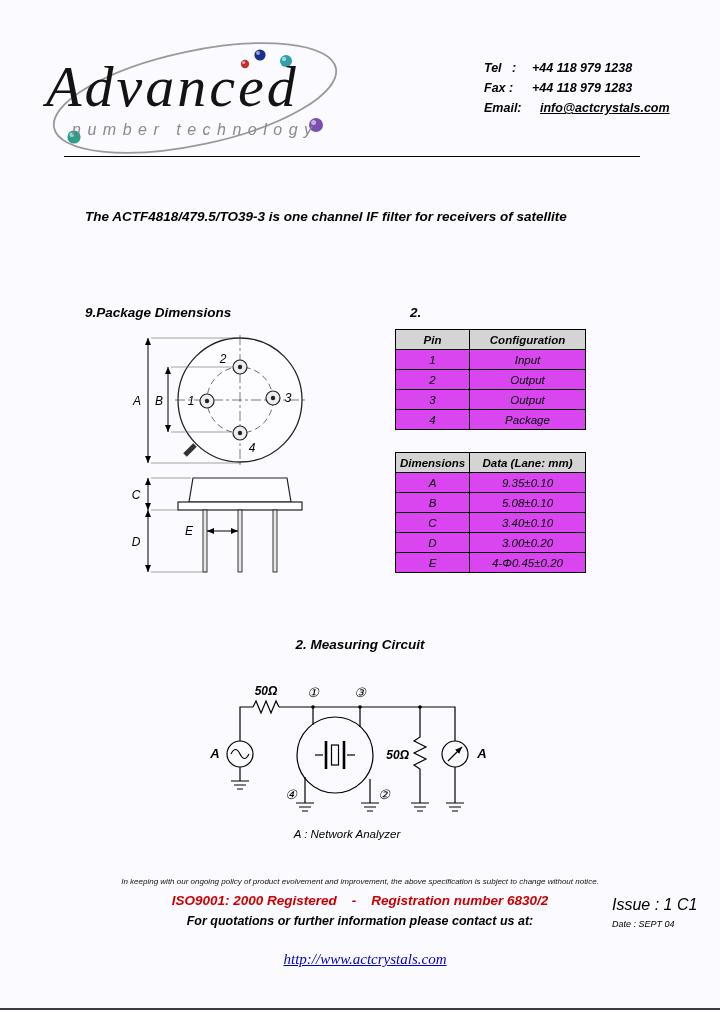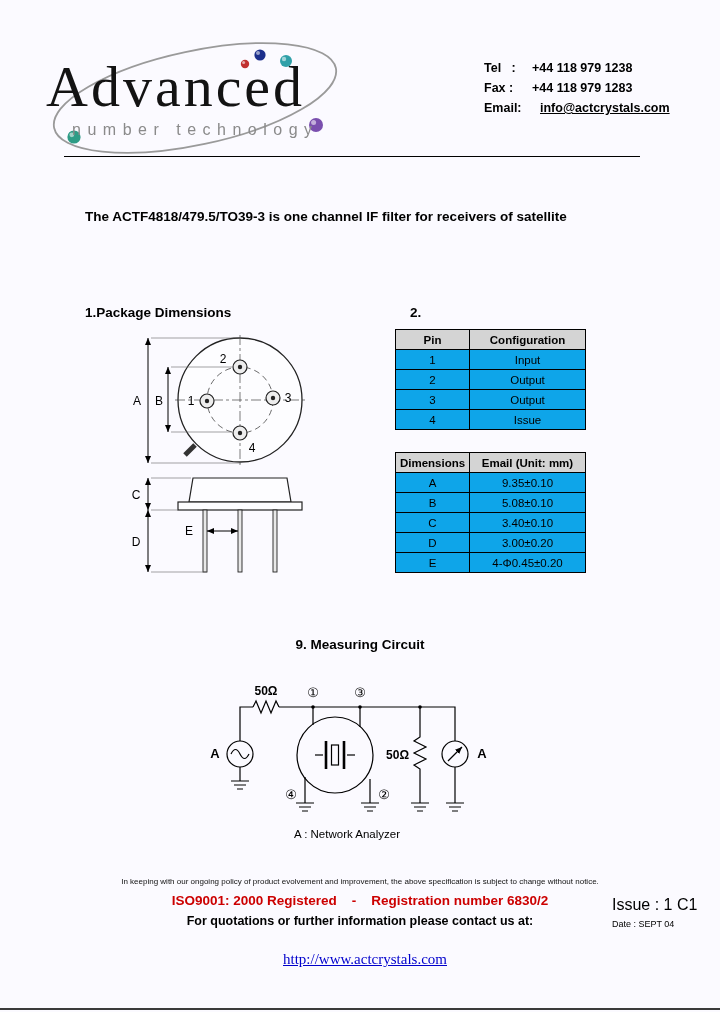--- a/index.html
+++ b/index.html
@@ -1,20 +1,20 @@
 <!DOCTYPE html>
 <html style="--iso-red: #cc0000; --link-blue: #0000cc; --table-header-bg: #d4d4d4;"><head>
 <meta charset="utf-8">
 <style>
   * { margin:0; padding:0; box-sizing:border-box; }
   html,body { background:#ffffff; }
   .page {
     position:relative; width:720px; height:1012px;
     background:#fbfaff; overflow:hidden;
-    font-family:"Liberation Sans", sans-serif; color:#000;
+    font-family:"Liberation Sans", sans-serif; color:#000;font-style:italic;
   }
   .abs { position:absolute; }
 
   
   .logo-title {
     font-family:"Liberation Serif", serif;
     font-size:58px; line-height:1.0; color:#131313; letter-spacing:3px;
     z-index:2;
   }
   .logo-sub {
@@ -25,21 +25,21 @@
   .contact-label { display:inline-block; width:48px; white-space:pre; }
   .contact-value.underline { text-decoration:underline;padding-left:8px; }
   .rule { border-top:1.5px solid #000; }
 
   
   .intro { font-size:13.5px; font-weight:bold; line-height:28px; }
   .sec-title { font-size:13.5px; font-weight:bold; }
   .center { left:0; right:0; text-align:center; }
 
   
-  table.spec { border-collapse:collapse; font-size:11.5px; background:#0ea5e9; }
+  table.spec { border-collapse:collapse; font-size:11.5px; background:#d946ef; }
   .spec th, .spec td { border:1px solid #000; text-align:center; height:20px; padding:0 3px; }
   .spec th { background:var(--table-header-bg, #d4d4d4); font-weight:bold; }
   .spec .c1 { width:74px; } .spec .c2 { width:116px; }
 
   
   svg text { font-family:"Liberation Sans", sans-serif; fill:#000; }
   svg { display:block; }
 
   
   .disclaimer { font-size:8px; color:#111; }
@@ -100,21 +100,21 @@
       <span class="contact-value underline">info@actcrystals.com</span>
     </div>
   </div>
 
   <div class="abs rule" style="left:64px; top:156px; width:576px;"></div>
 
   <div class="abs intro" style="left:85px; top:203px; width:540px;">
     <div>The ACTF4818/479.5/TO39-3 is one channel IF filter for receivers of satellite</div>
   </div>
 
-  <div class="abs sec-title" style="left:85px; top:305px;">1.Package Dimensions</div>
+  <div class="abs sec-title" style="left:85px; top:305px;">9.Package Dimensions</div>
   <div class="abs sec-title" style="left:410px; top:305px;">2.</div>
 
   <svg class="abs" style="left:115px; top:320px;" width="210" height="268" viewBox="0 0 210 268">
     <defs>
       <marker id="ar1" markerWidth="8" markerHeight="8" refX="7" refY="4" orient="auto-start-reverse" markerUnits="userSpaceOnUse">
         <path d="M0,1 L7,4 L0,7 Z" fill="#000"></path>
       </marker>
     </defs>
 
     <circle cx="125" cy="80" r="62" fill="#fdfdff" stroke="#222" stroke-width="1.3"></circle>
@@ -184,30 +184,30 @@
     <tr>
       <td>2</td>
       <td>Output</td>
     </tr>
     <tr>
       <td>3</td>
       <td>Output</td>
     </tr>
     <tr>
       <td>4</td>
-      <td>Issue</td>
+      <td>Package</td>
     </tr>
   </tbody>
     </table>
 
   <table class="spec abs" style="left:395px; top:452px;">
     <tbody>
         <tr>
       <th class="c1">Dimensions</th>
-      <th class="c2">Email (Unit: mm)</th>
+      <th class="c2">Data (Lane: mm)</th>
     </tr>
     <tr>
       <td>A</td>
       <td>9.35±0.10</td>
     </tr>
     <tr>
       <td>B</td>
       <td>5.08±0.10</td>
     </tr>
     <tr>
@@ -218,21 +218,21 @@
       <td>D</td>
       <td>3.00±0.20</td>
     </tr>
     <tr>
       <td>E</td>
       <td>4-Φ0.45±0.20</td>
     </tr>
   </tbody>
     </table>
 
-  <div class="abs sec-title center" style="top:637px;">9. Measuring Circuit</div>
+  <div class="abs sec-title center" style="top:637px;">2. Measuring Circuit</div>
 
   <svg class="abs" style="left:195px; top:657px;" width="310" height="192" viewBox="0 0 310 192">
     <defs>
       <marker id="ar2" markerWidth="8" markerHeight="8" refX="7" refY="4" orient="auto" markerUnits="userSpaceOnUse">
         <path d="M0,1 L7,4 L0,7 Z" fill="#000"></path>
       </marker>
     </defs>
 
     <path d="M45,84 L45,50 L58,50" fill="none" stroke="#000" stroke-width="1.2"></path>
     <path d="M58,50 l3,-6 l5,12 l5,-12 l5,12 l5,-12 l3,6" fill="none" stroke="#000" stroke-width="1.2"></path>

